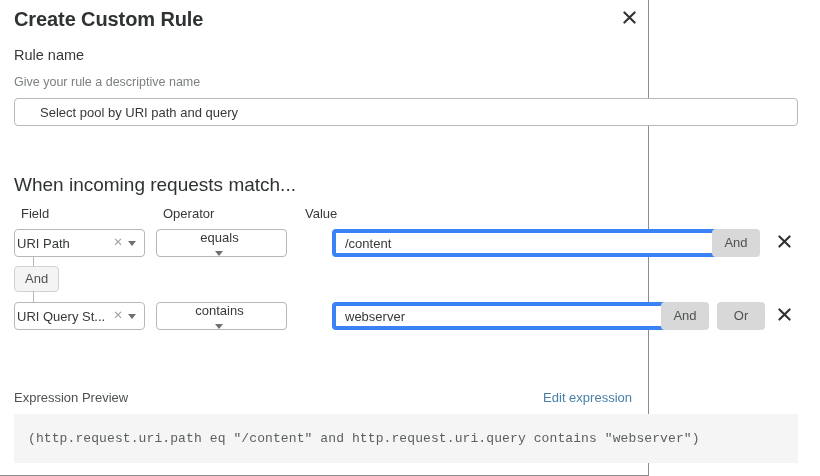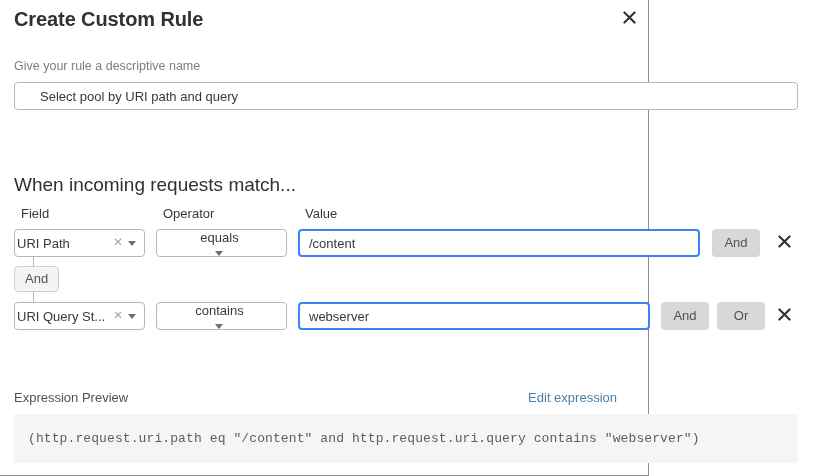--- a/index.html
+++ b/index.html
@@ -166,23 +166,24 @@
   .sel-operator { left: 156px; width: 131px; flex-direction: column; }
 
   .val-input {
     position: absolute;
     height: 28px;
     padding: 0 9px;
     font-family: "Liberation Sans", sans-serif;
     font-size: 13px;
     color: #36393a;
     background: #ffffff;
-    border: 2px solid #3b82f6;
+    border: 4px solid #3b82f6;
     border-radius: 4px;
     outline: none;
+    margin-left: 34px;
   }
   .val-1 { left: 298px; width: 402px; }
   .val-2 { left: 298px; width: 352px; }
 
   .logic-btn {
     position: absolute;
     height: 28px;
     min-width: 48px;
     padding: 0 12px;
     background: #d8d8d8;
@@ -250,21 +251,21 @@
   
   .expr-head {
     position: absolute;
     left: 14px;
     top: 390px;
     font-size: 13px;
     color: #4e5253;
   }
   .edit-expr {
     position: absolute;
-    right: 31px;
+    right: 16px;
     top: 390px;
     font-size: 13px;
     color: #4a7fa8;
     text-decoration: none;
     cursor: pointer;
   }
   .expr-box {
     position: absolute;
     left: 14px;
     top: 414px;
@@ -289,20 +290,21 @@
 <div class="dialog">
 
   <div class="dialog-title">Create Custom Rule</div>
   <button class="close-btn">
     <svg width="13" height="13" viewBox="0 0 13 13" aria-hidden="true">
       <path d="M1.4 1.4 L11.6 11.6 M11.6 1.4 L1.4 11.6" stroke="#2f3233" stroke-width="2.1" stroke-linecap="round" fill="none"></path>
     </svg>
   </button>
 
   <div class="section-rule-name">
+    <div class="field-label-lg">Rule name</div>
     <div class="field-hint">Give your rule a descriptive name</div>
     <input class="text-input" type="text" value="Select pool by URI path and query" style="">
   </div>
 
   <div class="match-heading">When incoming requests match...</div>
 
   <div class="col-headers">
     <div class="col-header ch-field">Field</div>
     <div class="col-header ch-operator">Operator</div>
     <div class="col-header ch-value">Value</div>

